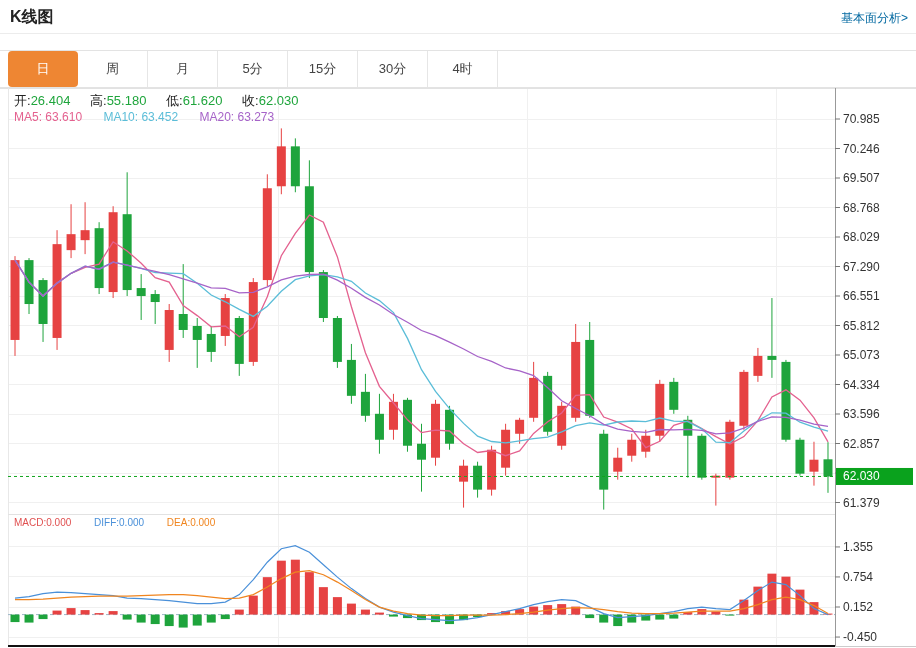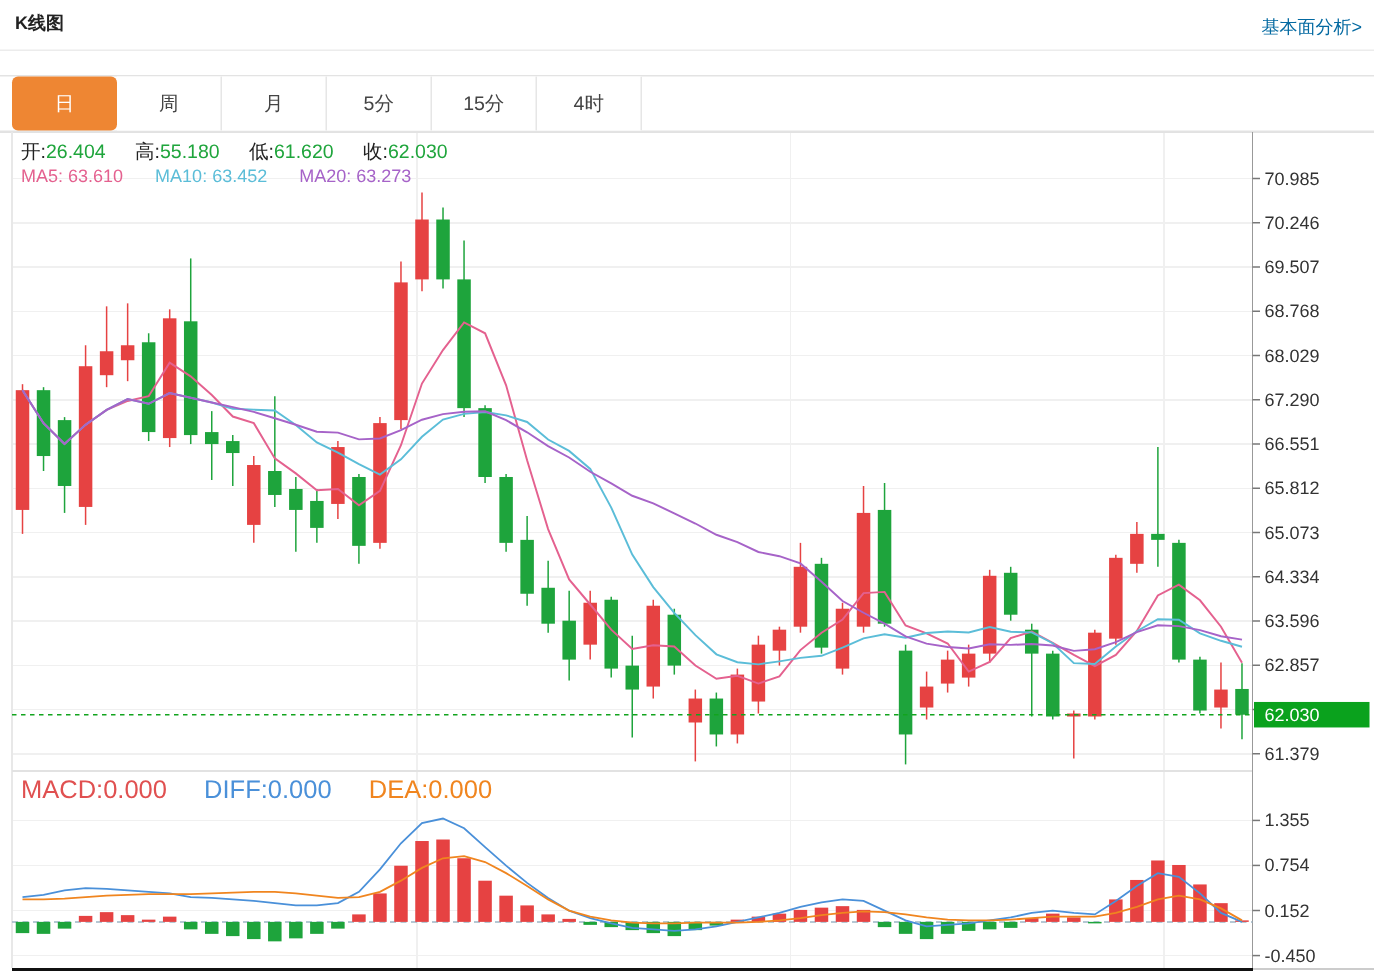--- a/index.html
+++ b/index.html
@@ -1,41 +1,41 @@
 <!DOCTYPE html>
 <html><head>
 <meta charset="utf-8">
 <style>
   html,body{margin:0;padding:0;}
   body{
     width:916px;height:648px;position:relative;overflow:hidden;background:#fff;
     font-family:"Liberation Sans","DejaVu Sans",sans-serif;
   }
-  .hdr-title{position:absolute;left:10px;top:7px;font-size:12px;font-weight:bold;color:#222;}
+  .hdr-title{position:absolute;left:10px;top:7px;font-size:16px;font-weight:bold;color:#222;}
   .hdr-link{position:absolute;right:8px;top:10px;font-size:12px;color:#0369a1;text-decoration:none;cursor:pointer;}
   .hdr-divider{position:absolute;left:0;top:33px;width:916px;height:1px;background:#ececec;}
   .tabbar{
     position:absolute;left:0;top:50px;width:916px;height:38px;background:#fff;
     border-top:1px solid #e3e3e3;border-bottom:1px solid #e3e3e3;box-sizing:border-box;
     display:flex;padding-left:8px;
   }
   .tab{
     width:70px;height:36px;line-height:36px;text-align:center;font-size:13px;color:#444;
     border-right:1px solid #e6e6e6;box-sizing:border-box;cursor:pointer;background:#fff;
   }
   .tab:first-child{border-left:1px solid #e6e6e6;}
   .tab.active{
     color:#fff;border:none;border-radius:4px;
   }
   #chart-svg{position:absolute;left:0;top:0;}
   .ohlc-row{position:absolute;left:14px;top:92px;font-size:13px;color:#222;white-space:nowrap;}
   .ohlc-row .val{margin-right:16px;}
   .ma-row{position:absolute;left:14px;top:110px;font-size:12px;white-space:nowrap;}
   .ma-row .seg{margin-right:18px;}
-  .macd-row{position:absolute;left:14px;top:517px;font-size:17px;white-space:nowrap;}
+  .macd-row{position:absolute;left:14px;top:517px;font-size:10px;white-space:nowrap;}
   .macd-row .seg{margin-right:20px;}
 </style>
 </head>
 <body>
 
 <svg id="chart-svg" width="916" height="648">
     <g stroke="#f0f0f0" stroke-width="1" shape-rendering="crispEdges">
       <line x1="8" y1="119" x2="835" y2="119"></line>
       <line x1="8" y1="148.5" x2="835" y2="148.5"></line>
       <line x1="8" y1="178" x2="835" y2="178"></line>
@@ -303,20 +303,21 @@
 <div class="hdr-title">K线图</div>
 <a class="hdr-link">基本面分析&gt;</a>
 <div class="hdr-divider"></div>
 
 <div class="tabbar">
   <div class="tab active" style="background: rgb(238, 134, 51);">日</div>
   <div class="tab">周</div>
   <div class="tab">月</div>
   <div class="tab">5分</div>
   <div class="tab">15分</div>
+  <div class="tab">30分</div>
   <div class="tab">4时</div>
 </div>
 
 <div class="ohlc-row">
   <span class="lbl">开:</span><span class="val ohlc-val" style="color: rgb(31, 165, 60);">26.404</span>
   <span class="lbl">高:</span><span class="val ohlc-val" style="color: rgb(31, 165, 60);">55.180</span>
   <span class="lbl">低:</span><span class="val ohlc-val" style="color: rgb(31, 165, 60);">61.620</span>
   <span class="lbl">收:</span><span class="val ohlc-val" style="color: rgb(31, 165, 60);">62.030</span>
 </div>
 

